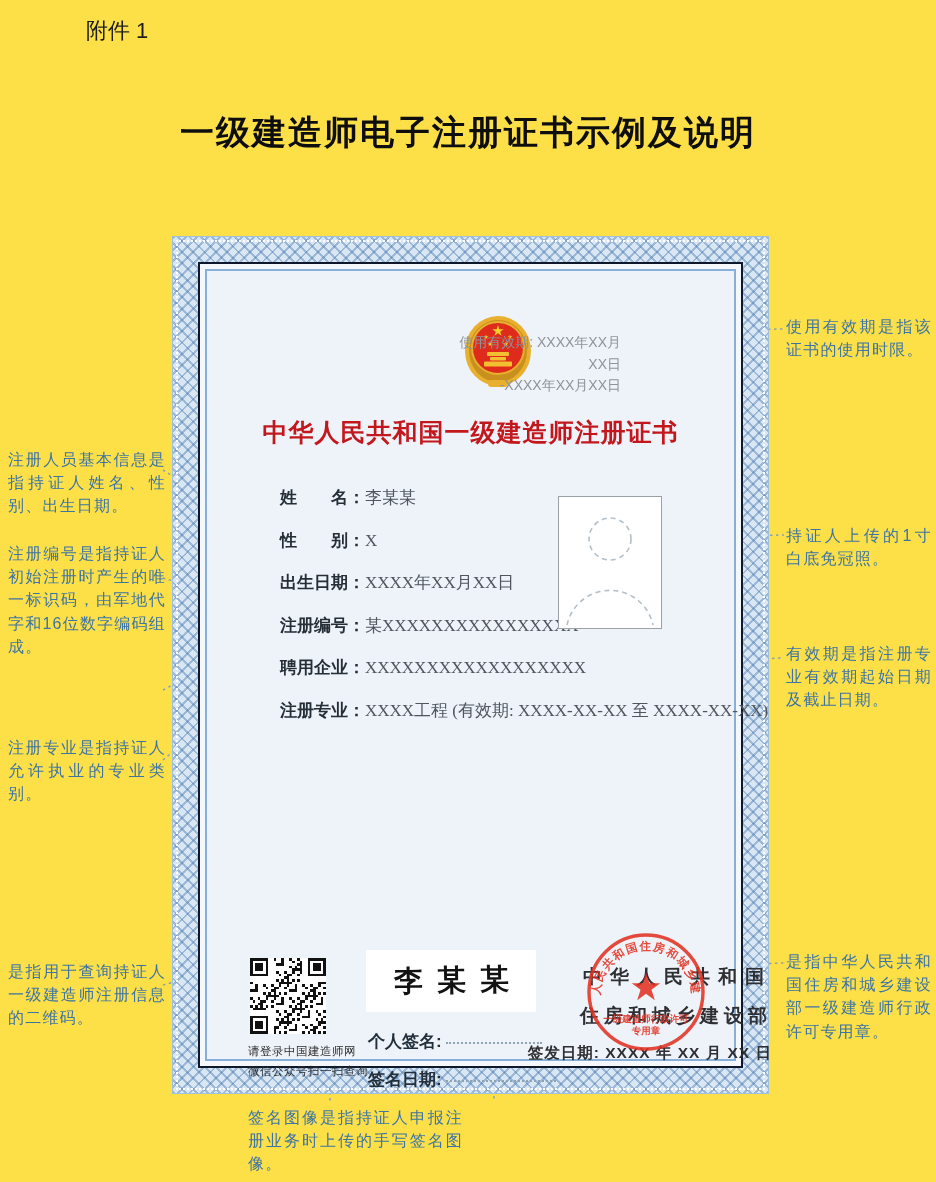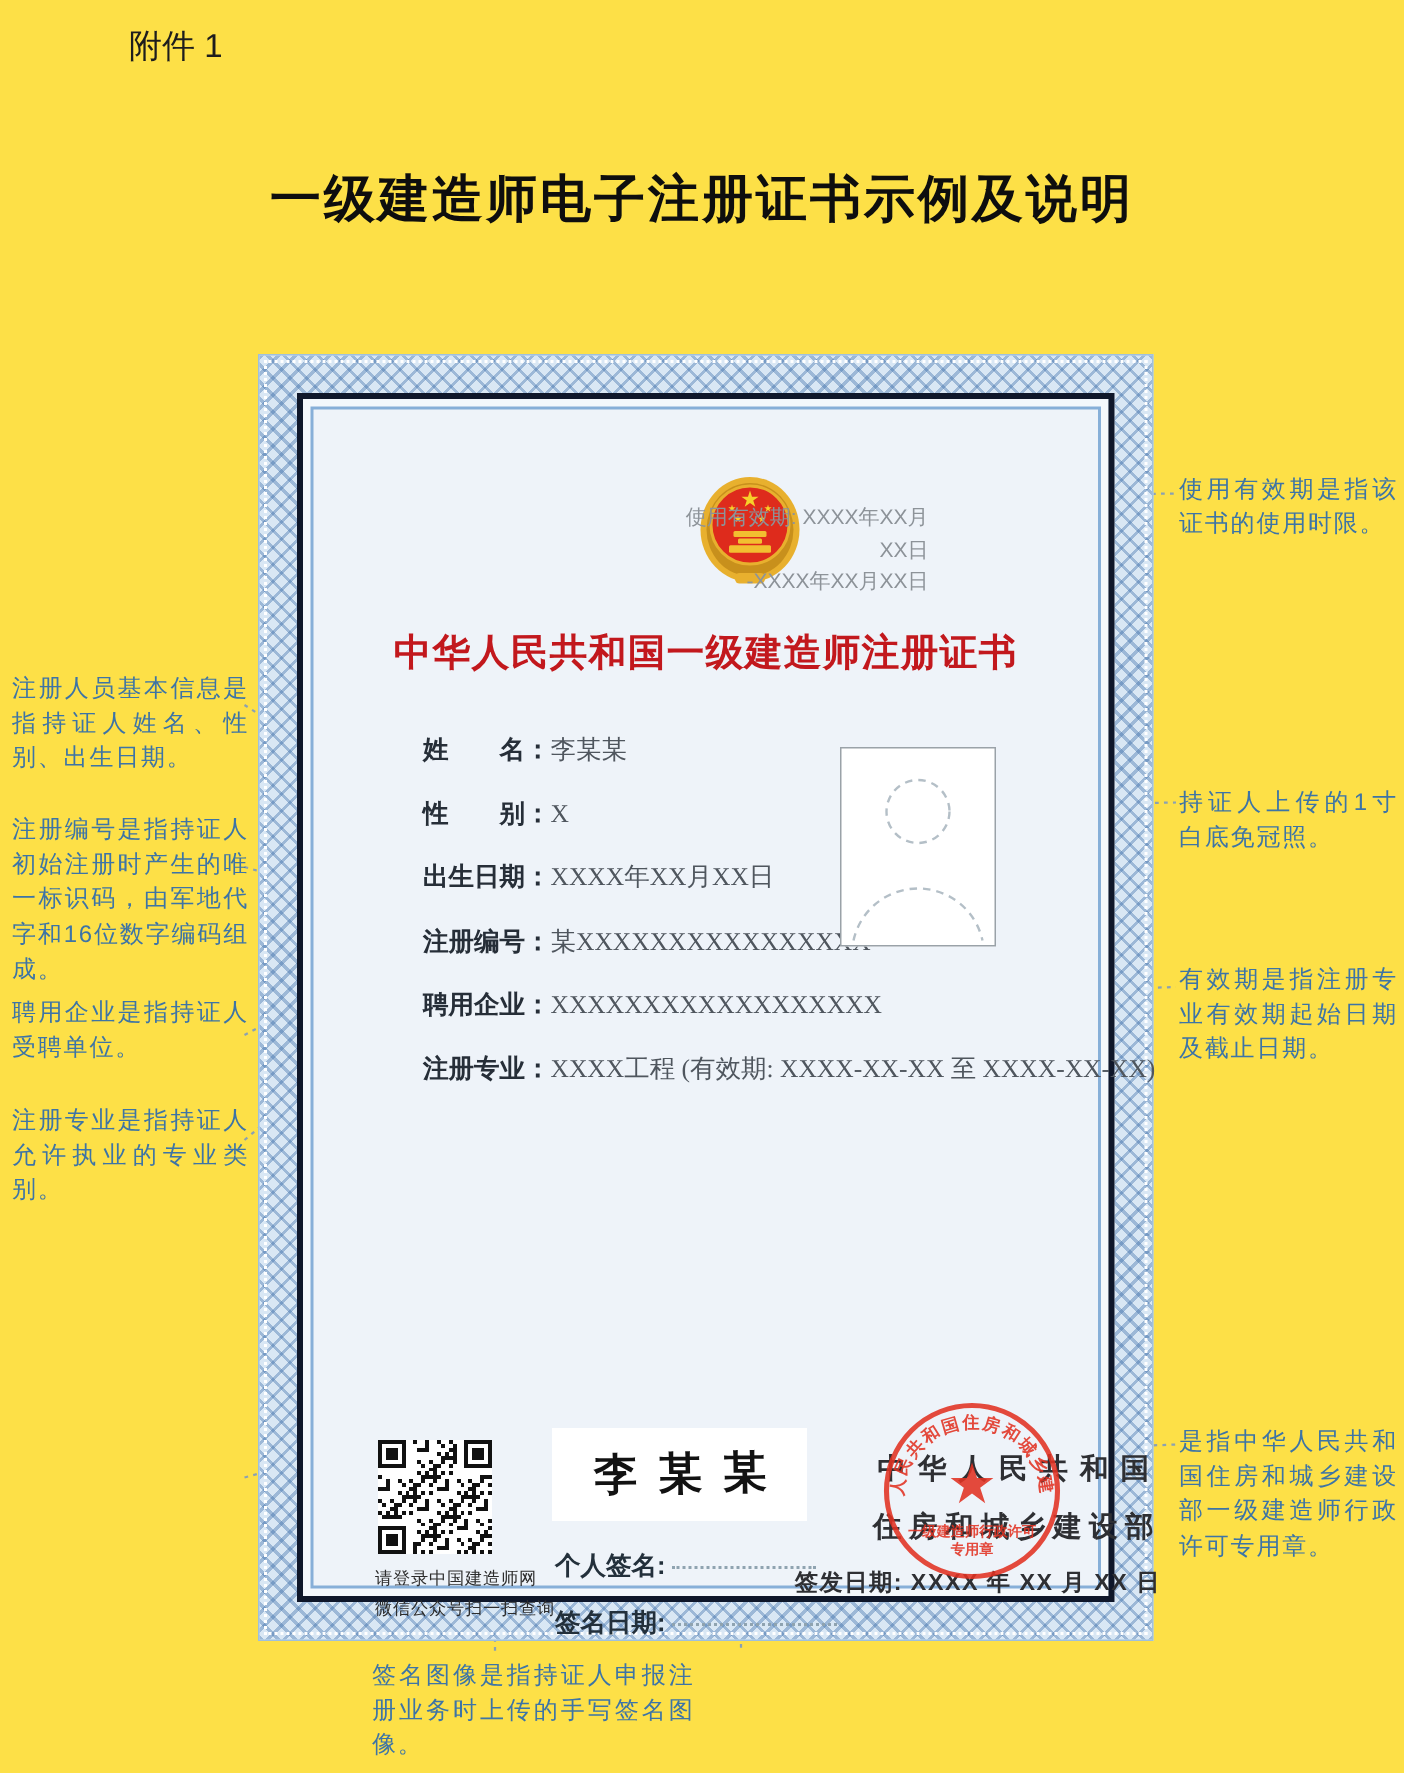--- a/index.html
+++ b/index.html
@@ -11,21 +11,21 @@
     font-family:"Liberation Serif","DejaVu Serif",serif; font-weight:bold; font-size:34px; color:#0e0e0e; letter-spacing:2px; }
 
   
   .cert { position:absolute; left:172px; top:236px; width:597px; height:858px; }
   .cert-frame { position:absolute; inset:0; background:#d9e7f4;
     background-image:
       repeating-linear-gradient(45deg, rgba(58,108,168,.38) 0 2px, transparent 2px 8px),
       repeating-linear-gradient(135deg, rgba(58,108,168,.38) 0 2px, transparent 2px 8px);
     border:1px solid #9fc0de; }
   .cert-frame::after { content:""; position:absolute; inset:3px; border:2px dotted #ffffff; }
-  .cert-inner { position:absolute; inset:26px; background:#eef3f9; border:4px solid #0f172a;
+  .cert-inner { position:absolute; inset:26px; background:#eef3f9; border:2px solid #0f172a;
     box-shadow: inset 0 0 0 5px #f4f8fc, inset 0 0 0 7px #87afd8; }
 
   .emblem { position:absolute; left:262px; top:50px; width:72px; height:78px; }
 
   .validity { position:absolute; right:120px; top:68px; width:180px; text-align:right;
     font-size:14px; line-height:1.55; color:#8d9399; }
 
   .cert-title { position:absolute; left:0; top:152px; width:100%; text-align:center;
     font-size:25px; font-weight:bold; color:#c2181d; letter-spacing:1px; }
 
@@ -410,22 +410,22 @@
         </text>
         <text x="62" y="92" text-anchor="middle" font-size="9.5" fill="#e23222" font-weight="bold">一级建造师行政许可</text>
         <text x="62" y="104" text-anchor="middle" font-size="9.5" fill="#e23222" font-weight="bold">专用章</text>
       </svg>
 
     </div>
   </div>
 
   <div class="ann ann-left" style="top:448px;">注册人员基本信息是指持证人姓名、性别、出生日期。</div>
   <div class="ann ann-left" style="top:542px;">注册编号是指持证人初始注册时产生的唯一标识码，由军地代字和16位数字编码组成。</div>
-  <div class="ann ann-left" style="top:664px;">聘用企业是指持证人受聘单位。</div>
   <div class="ann ann-left" style="top:736px;">注册专业是指持证人允许执业的专业类别。</div>
+  <div class="ann ann-left" style="top:960px;">是指用于查询持证人一级建造师注册信息的二维码。</div>
 
   <div class="ann ann-right" style="top:315px;">使用有效期是指该证书的使用时限。</div>
   <div class="ann ann-right" style="top:524px;">持证人上传的1寸白底免冠照。</div>
   <div class="ann ann-right" style="top:642px;">有效期是指注册专业有效期起始日期及截止日期。</div>
   <div class="ann ann-right" style="top:950px;">是指中华人民共和国住房和城乡建设部一级建造师行政许可专用章。</div>
 
   <div class="ann" style="left:248px; top:1106px; width:215px;">签名图像是指持证人申报注册业务时上传的手写签名图像。</div>
 
 </div>
 

